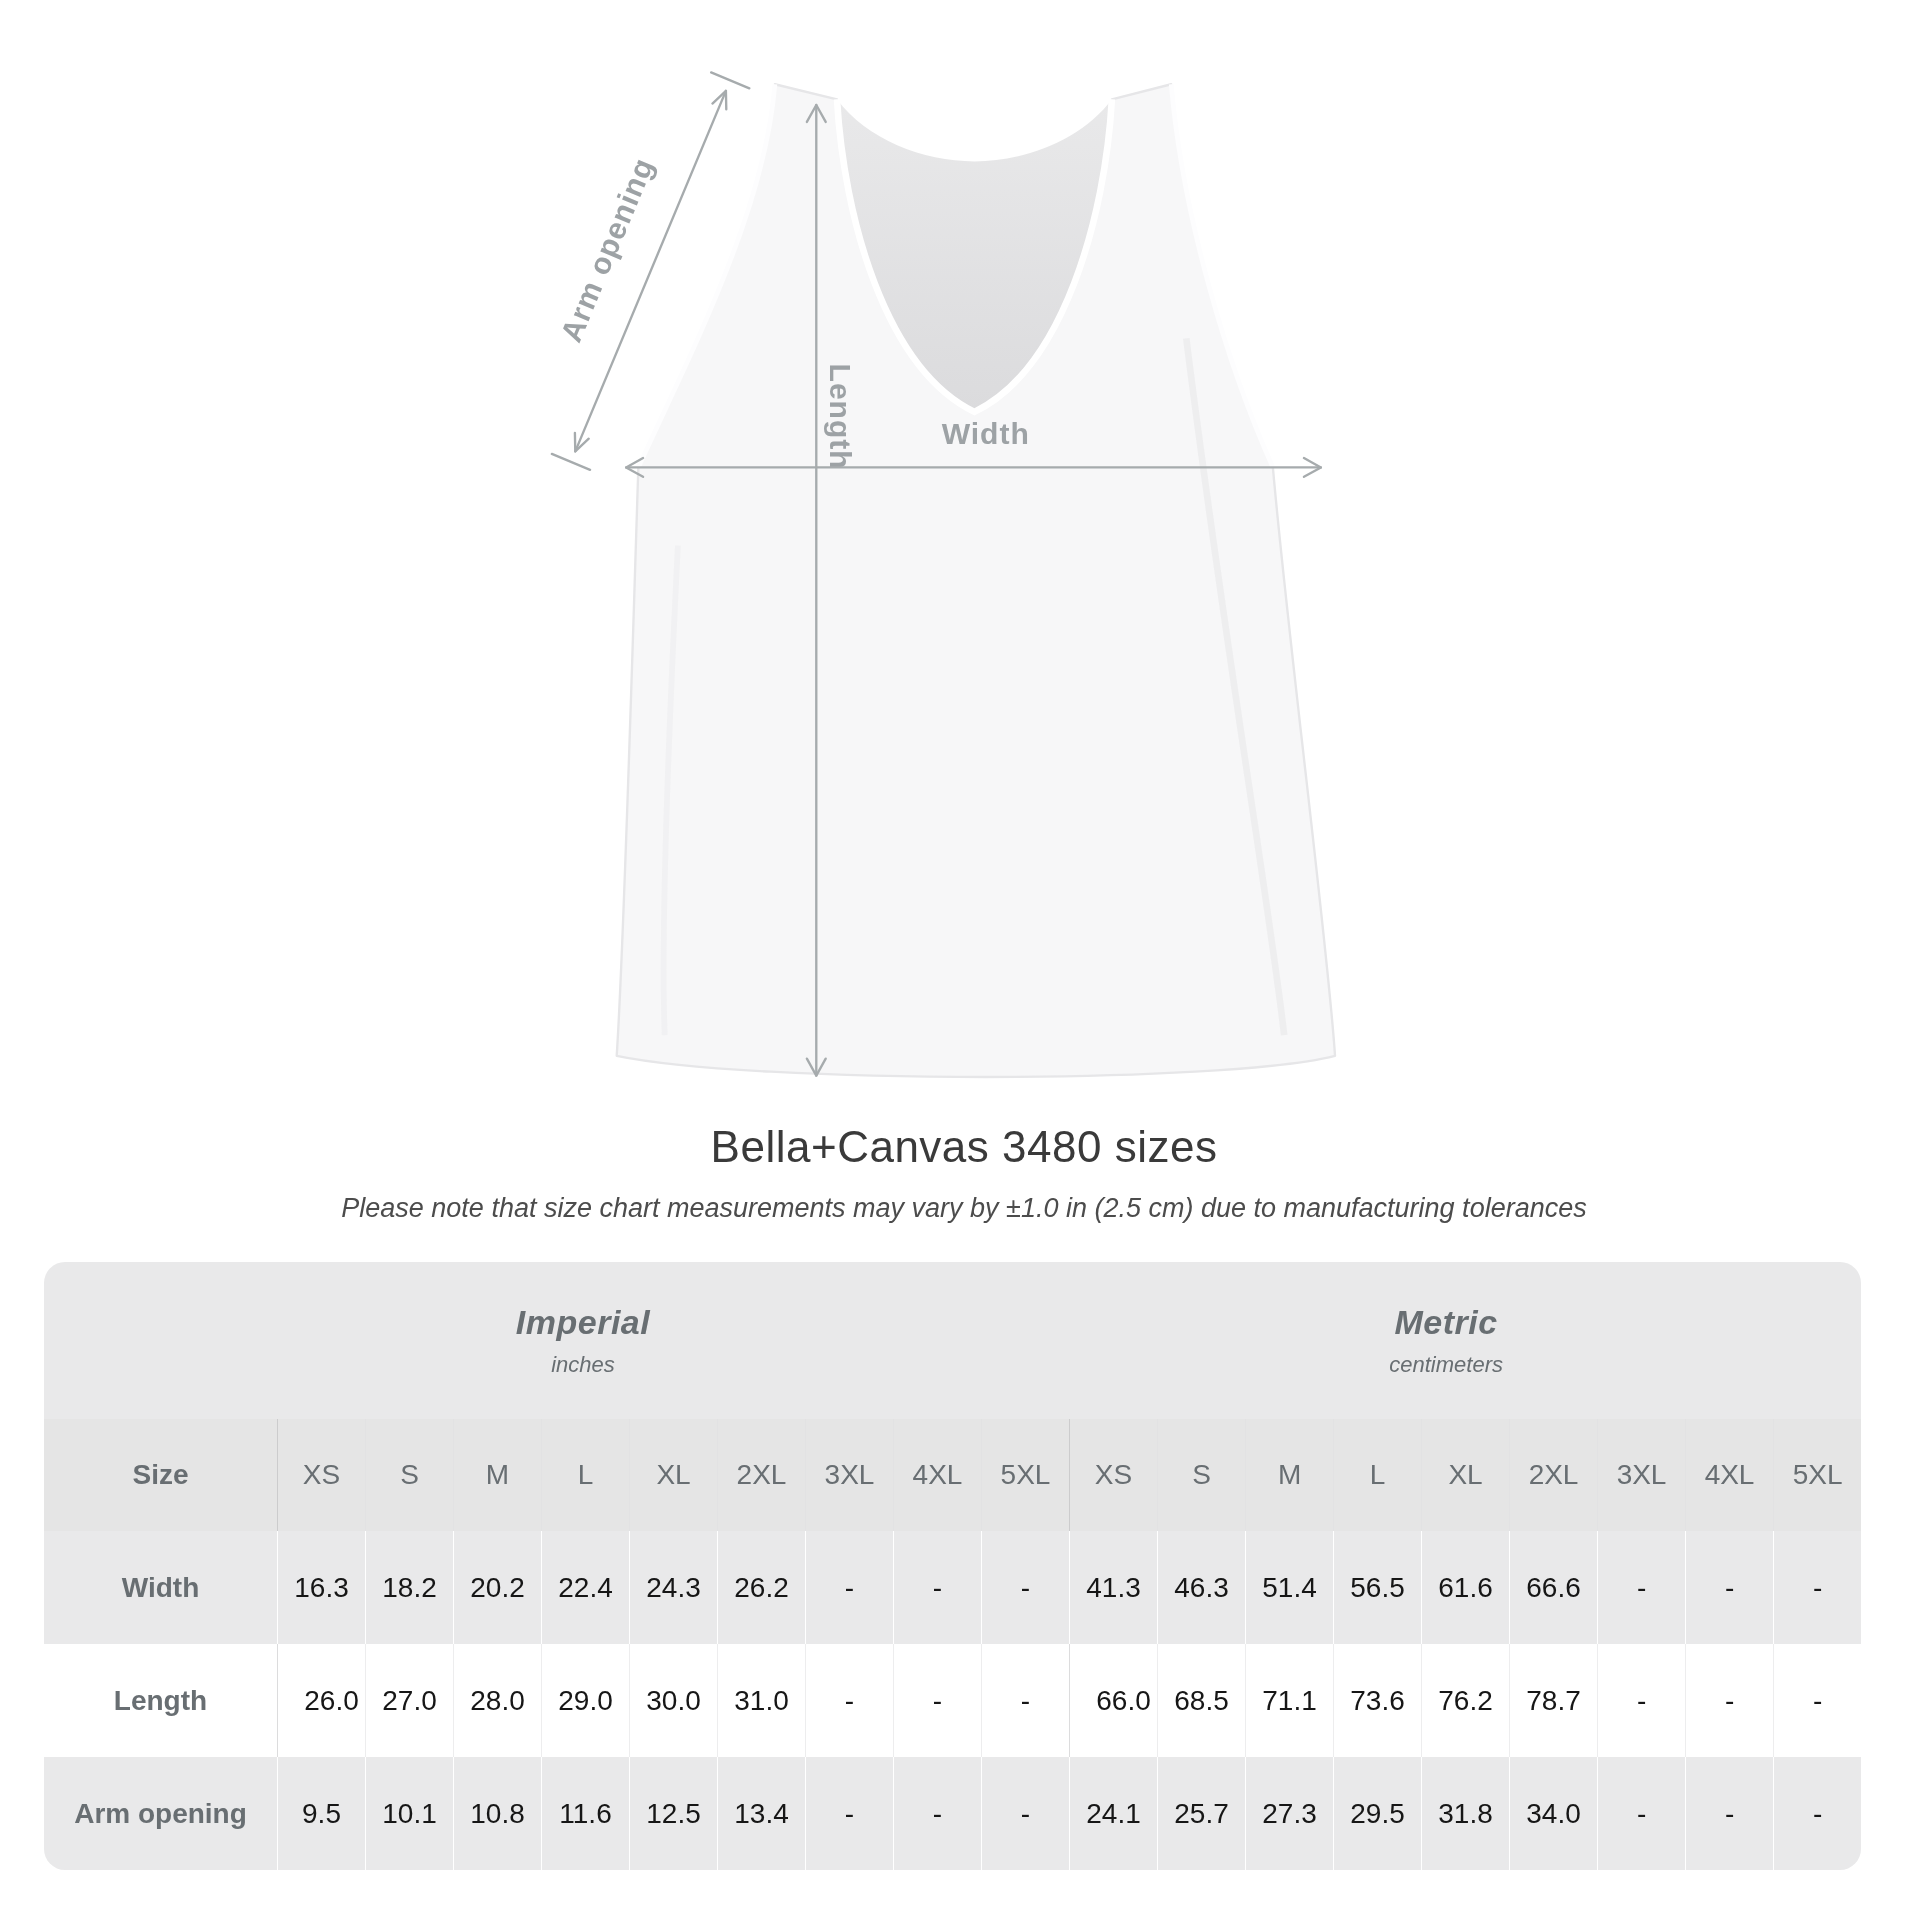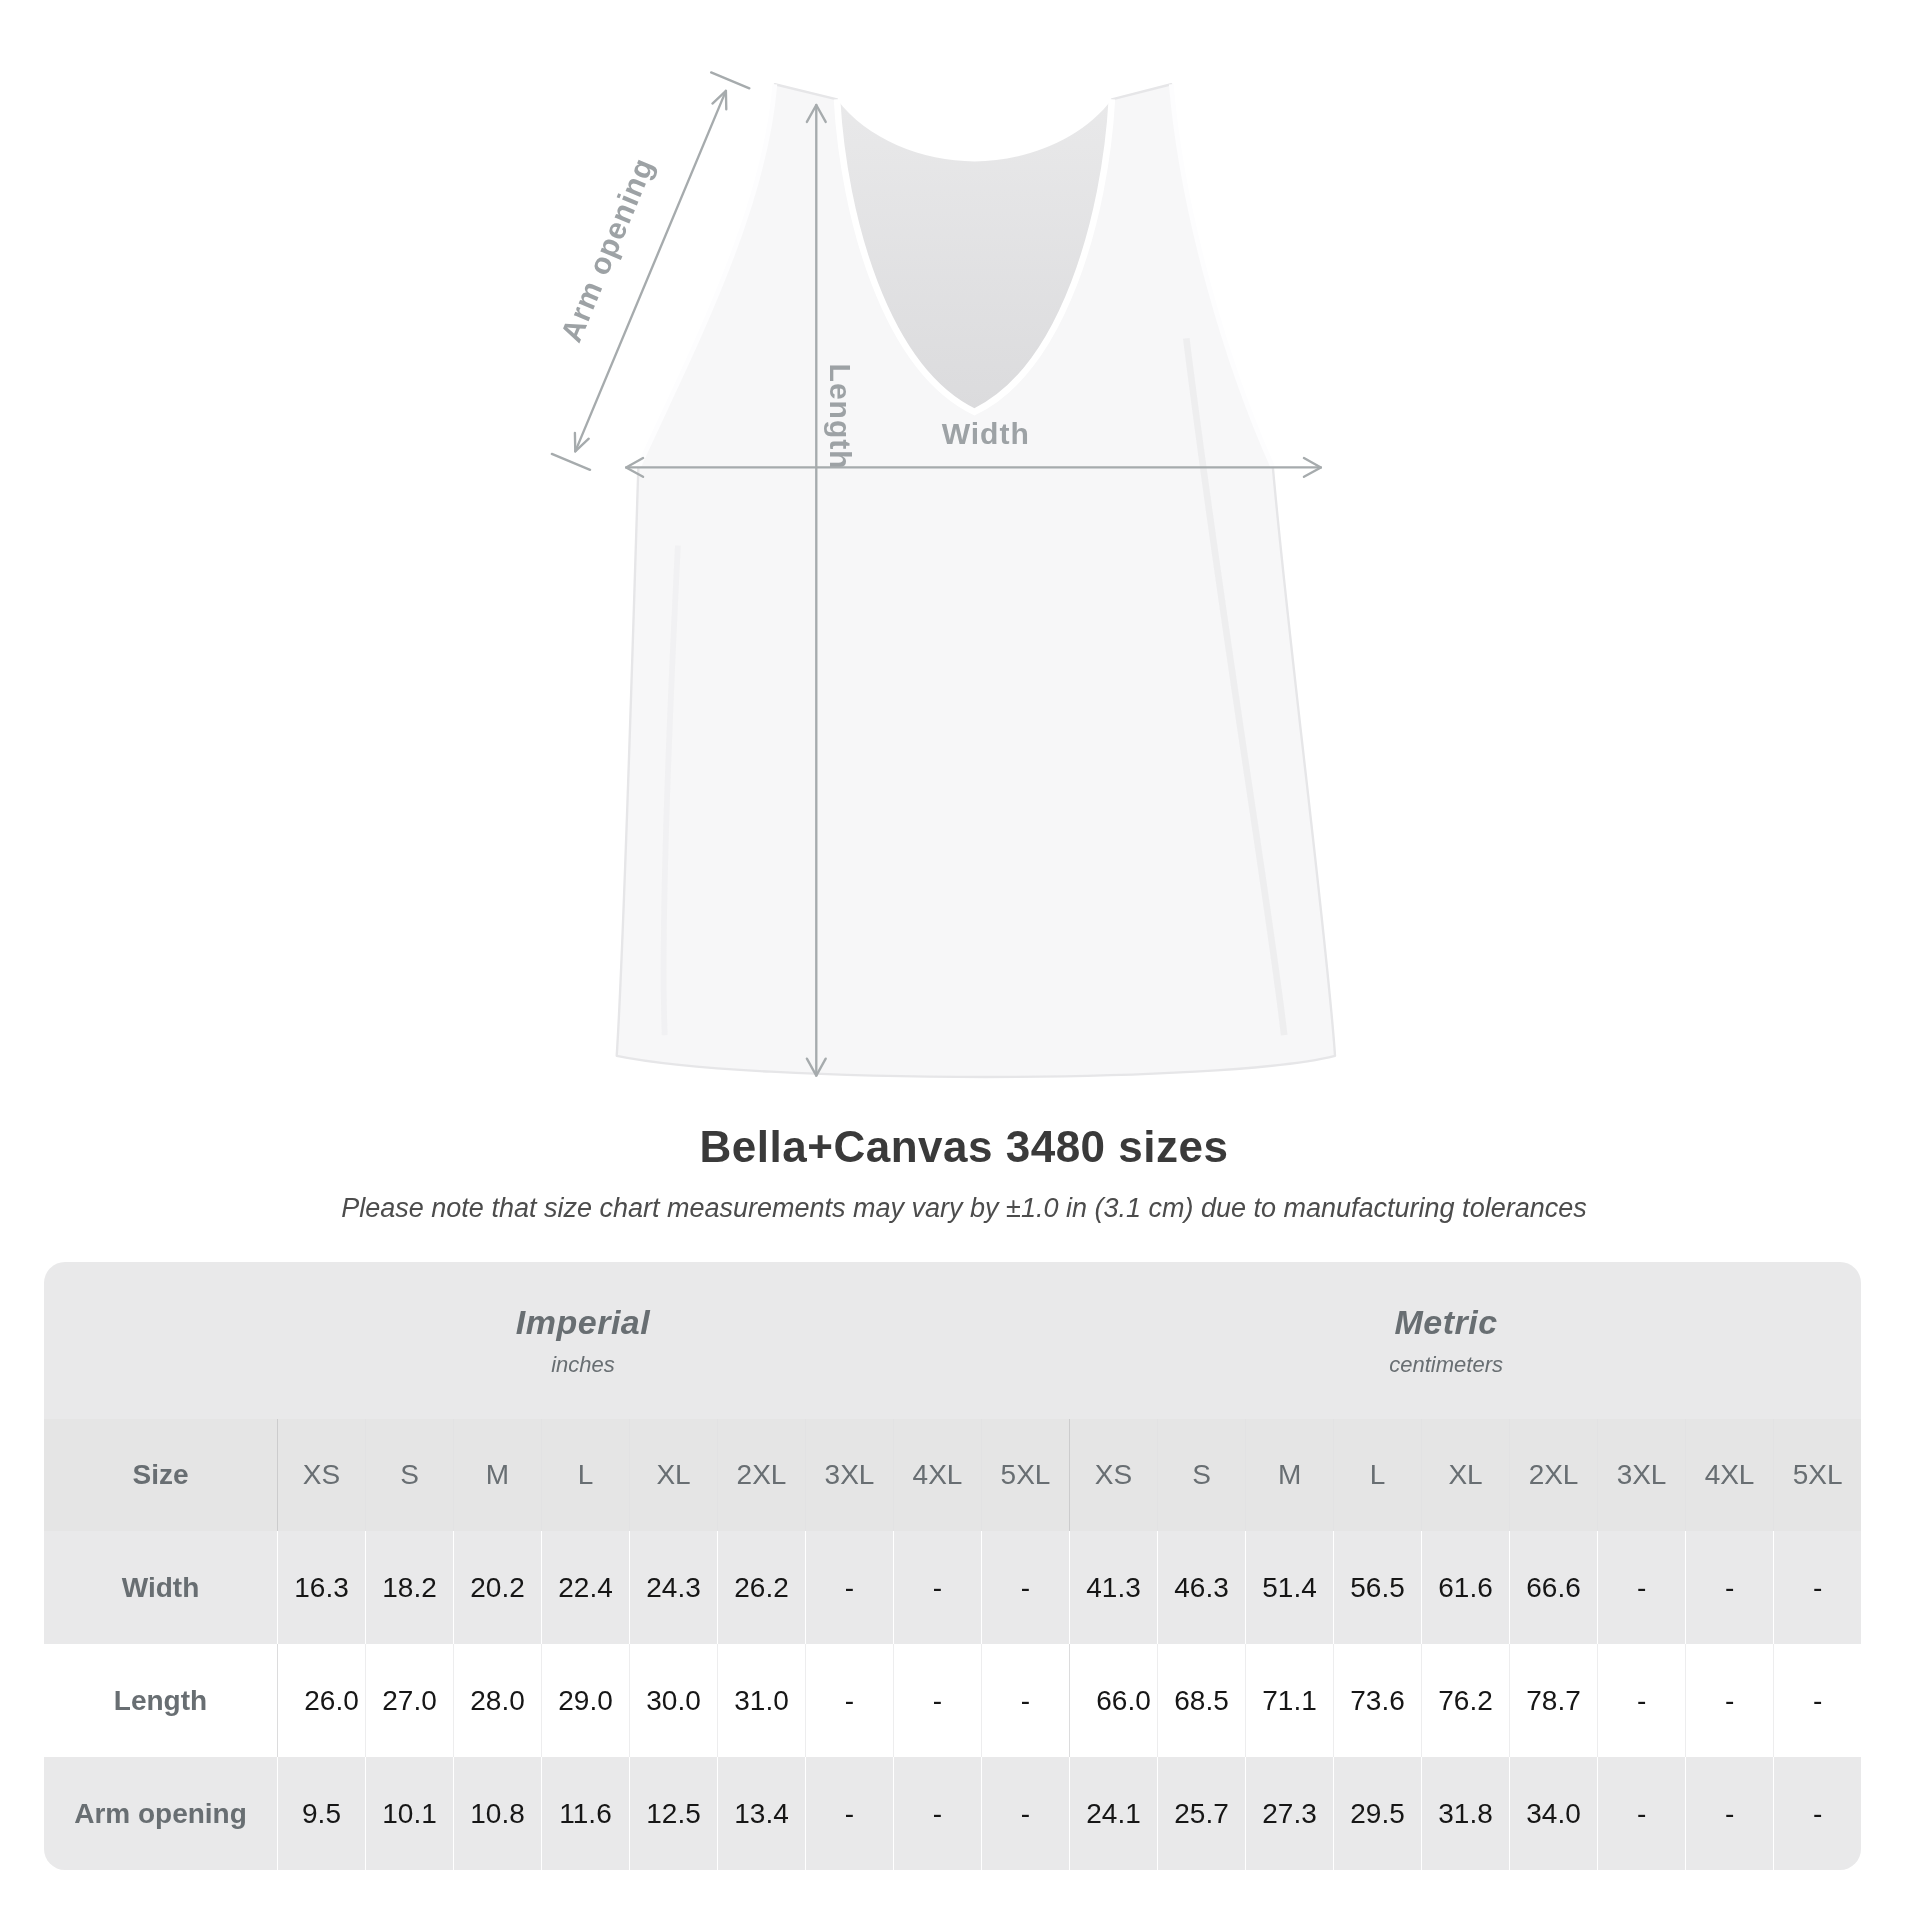--- a/index.html
+++ b/index.html
@@ -11,21 +11,21 @@
     font-family:"Liberation Sans", sans-serif;}
   .page{position:relative;width:1928px;height:1928px;background:#fff;}
 
   
   .diagram{position:absolute;left:527px;top:56px;}
   .dim-label text{font-family:"Liberation Sans", sans-serif;font-weight:bold;
     font-size:32px;fill:var(--diagram);letter-spacing:1px;}
 
   
   .title-block{position:absolute;left:0;top:1122px;width:1928px;text-align:center;}
-  .chart-title{font-size:44px;font-weight:bold;color:var(--title);letter-spacing:0.5px;}
+  .chart-title{font-size:44px;font-weight:normal;color:var(--title);letter-spacing:0.5px;}
   .chart-subtitle{margin-top:21px;font-size:27px;font-style:italic;color:var(--subtitle);}
 
   
   .table-wrap{position:absolute;left:44px;top:1262px;width:1817px;}
   table{width:1817px;border-collapse:separate;border-spacing:0;table-layout:fixed;}
   col.c-size{width:233px;}
   col.c-data{width:88px;}
 
   tr.band th{height:157px;background:var(--band);vertical-align:middle;}
   tr.band th.imperial{border-radius:21px 0 0 0;padding-left:53px;}
@@ -106,21 +106,21 @@
 
     <g class="dim-label">
       <text x="487" y="412" text-anchor="middle">Width</text>
       <text transform="translate(322,383) rotate(90)" text-anchor="middle">Length</text>
       <text transform="translate(95,210) rotate(-67.3)" text-anchor="middle">Arm opening</text>
     </g>
   </svg>
 
   <div class="title-block">
     <div class="chart-title">Bella+Canvas 3480 sizes</div>
-    <div class="chart-subtitle">Please note that size chart measurements may vary by ±1.0 in (3.1 cm) due to manufacturing tolerances</div>
+    <div class="chart-subtitle">Please note that size chart measurements may vary by ±1.0 in (2.5 cm) due to manufacturing tolerances</div>
   </div>
 
   <div class="table-wrap">
     <table>
       <colgroup>
         <col class="c-size">
         <col class="c-data">
           <col class="c-data">
           <col class="c-data">
           <col class="c-data">

